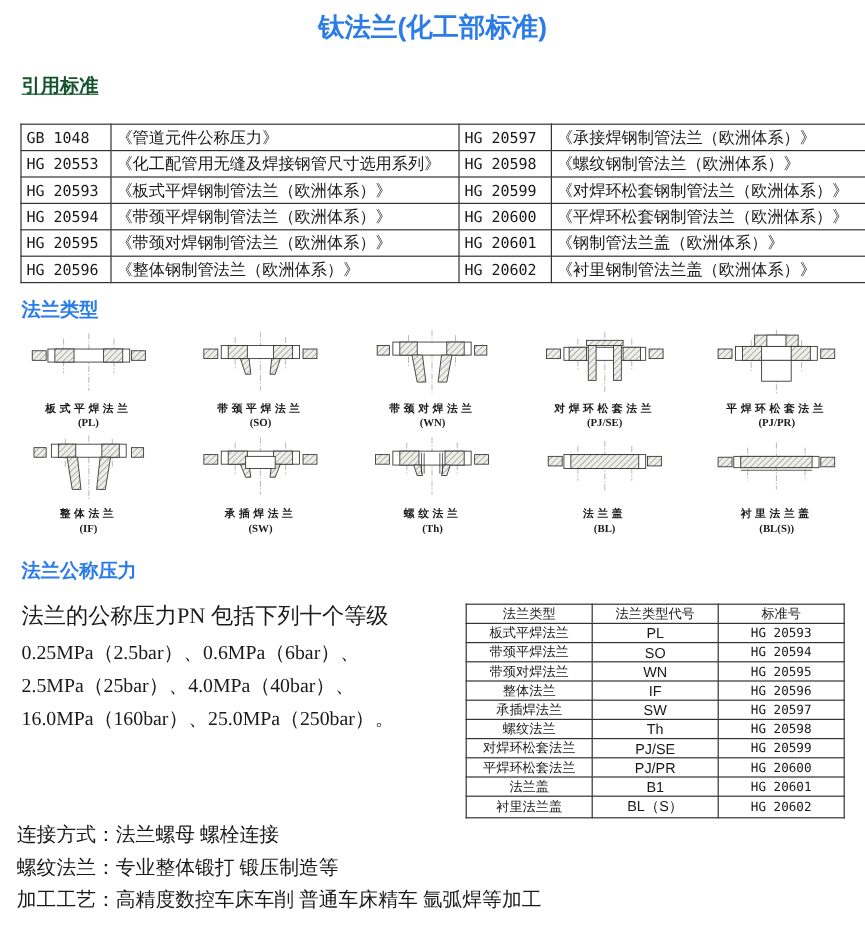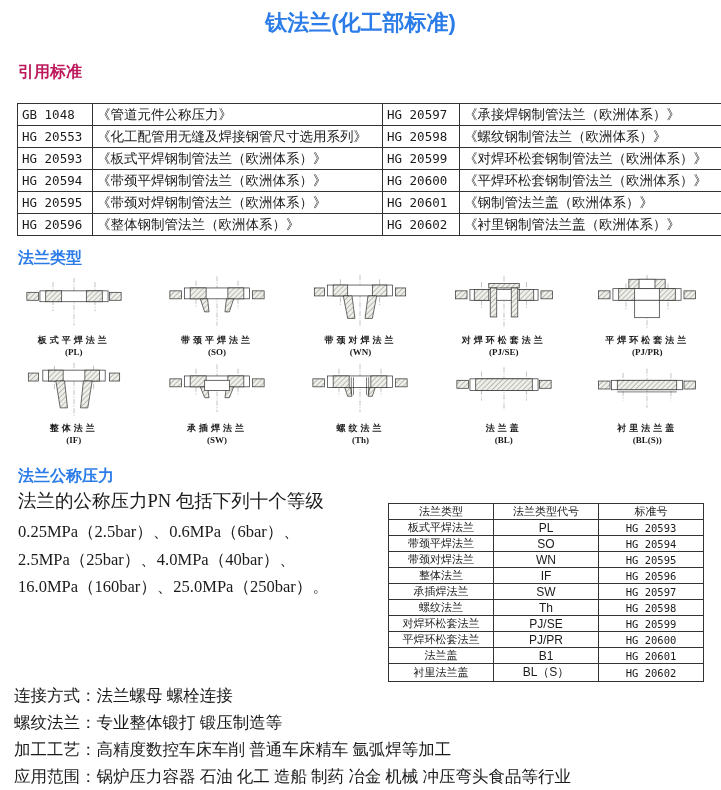--- a/index.html
+++ b/index.html
@@ -32,21 +32,21 @@
   .fig-draw svg{width:142px;height:58px;display:block;}
   .fig-name{margin-top:4px;font-size:9px;font-weight:bold;letter-spacing:3px;white-space:nowrap;}
   .fig-code{font-size:9px;font-weight:bold;letter-spacing:0;}
   svg .h{fill:url(#hatch);stroke:#333;stroke-width:1;}
   svg .w{fill:#ffffff;stroke:#333;stroke-width:1;}
   svg .ol{fill:none;stroke:#333;stroke-width:0.9;}
   svg .cl{stroke:#888;stroke-width:0.7;stroke-dasharray:7 2 1.5 2;}
 
   
   .press{position:absolute;left:18px;top:488px;width:370px;}
-  .press-intro{font-size:18.5px;margin:0 0 5px 0;}
+  .press-intro{font-size:18.5px;margin:12px 0 5px 0;}
   .press-line{font-size:16.5px;line-height:27.5px;white-space:nowrap;}
 
   
   .code-table{position:absolute;left:388px;top:503px;width:292px;border-collapse:collapse;
               table-layout:fixed;}
   .code-table td,.code-table th{border:1px solid #333;height:13.6px;padding:0;text-align:center;
               vertical-align:middle;font-weight:normal;overflow:hidden;white-space:nowrap;}
   .code-table .tname{width:104px;font-size:11px;}
   .code-table .tcode{width:84px;font-family:Liberation Sans, sans-serif;font-size:12px;}
   .code-table .tstd{width:104px;font-family:"DejaVu Sans Mono",monospace;font-size:10.5px;}
@@ -66,21 +66,21 @@
       <rect width="5" height="5" fill="#efefe9"></rect>
       <line x1="0" y1="0" x2="0" y2="5" stroke="#6a6a6a" stroke-width="1.1"></line>
     </pattern>
   </defs>
 </svg>
 
 <div class="page">
 
   <div class="page-title" id="t-title" style="color: rgb(43, 124, 232);">钛法兰(化工部标准)</div>
 
-  <div class="sec-head h-ref" style="color: #be185d;">引用标准</div>
+  <div class="sec-head h-ref" style="color: #14532d; text-decoration: underline;">引用标准</div>
 
   <table class="ref-table">
     <tbody>
       <tr>
         <td class="code c1">GB 1048</td>
         <td class="name c2">《管道元件公称压力》</td>
         <td class="code c3">HG 20597</td>
         <td class="name c4">《承接焊钢制管法兰（欧洲体系）》</td>
       </tr>
       <tr>
@@ -373,16 +373,15 @@
         <td class="tcode">BL（S）</td>
         <td class="tstd">HG 20602</td>
       </tr>
     </tbody>
   </table>
 
   <div class="footer">
     <div class="f-line"><span class="f-label">连接方式：</span><span>法兰螺母 螺栓连接</span></div>
     <div class="f-line"><span class="f-label">螺纹法兰：</span><span>专业整体锻打 锻压制造等</span></div>
     <div class="f-line"><span class="f-label">加工工艺：</span><span>高精度数控车床车削 普通车床精车 氩弧焊等加工</span></div>
-    <div class="f-line"><span class="f-label">应用范围：</span><span>锅炉压力容器 石油 化工 造船 制药 冶金 机械 冲压弯头食品等行业</span></div>
   </div>
 
 </div>
 
 </body></html>

